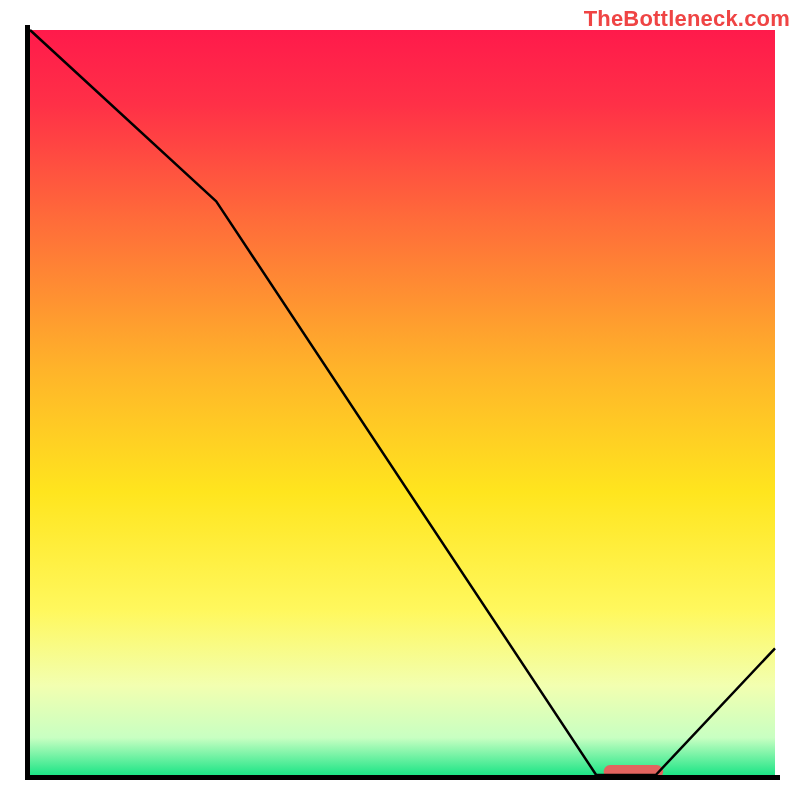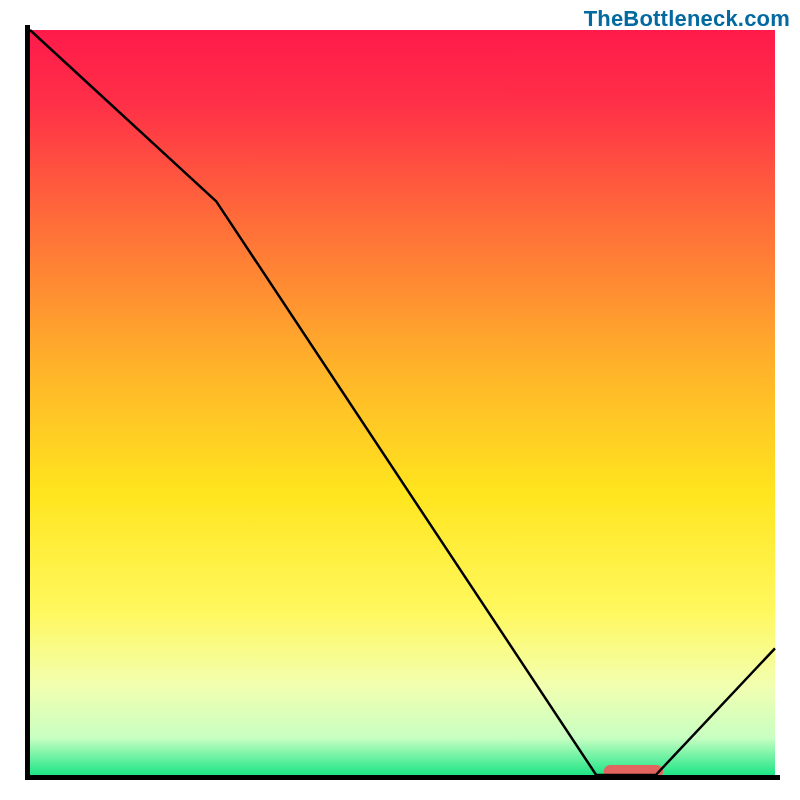--- a/index.html
+++ b/index.html
@@ -14,21 +14,21 @@
     position: relative;
     width: 800px;
     height: 800px;
   }
   .watermark {
     position: absolute;
     top: 6px;
     right: 10px;
     font-size: 22px;
     font-weight: 600;
-    color: #0369a1;
+    color: #ef4444;
     letter-spacing: 0.2px;
   }
   svg {
     position: absolute;
     top: 0;
     left: 0;
   }
 </style>
 </head>
 <body>

